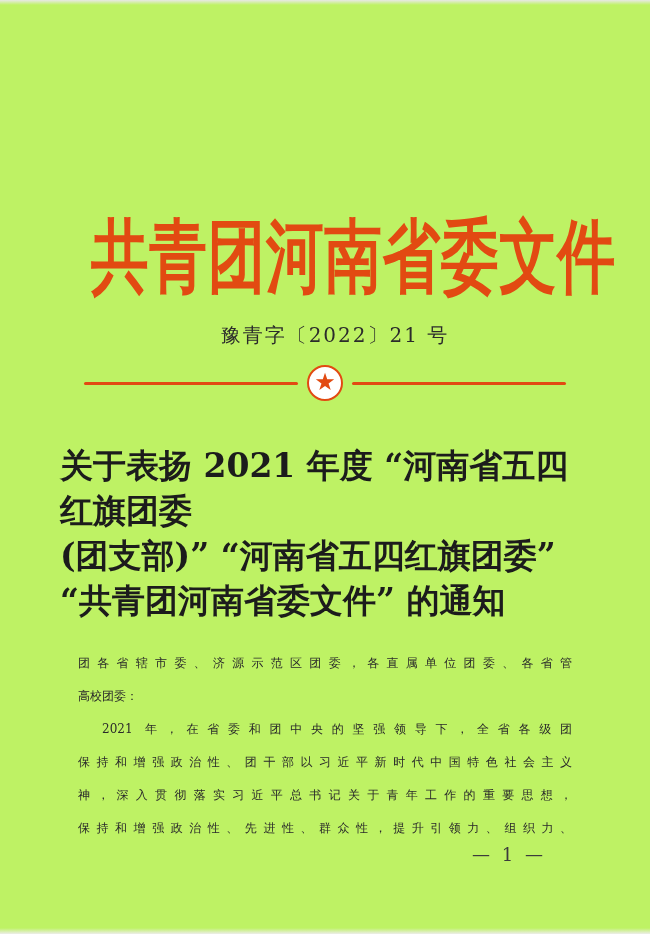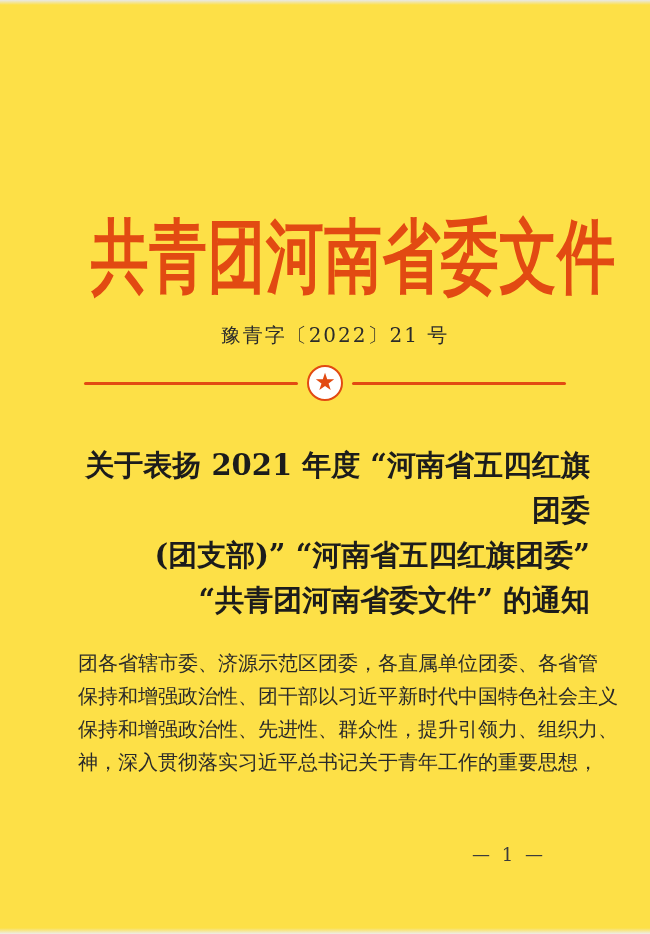--- a/index.html
+++ b/index.html
@@ -1,21 +1,21 @@
 <!DOCTYPE html>
 <html><head>
 <meta charset="utf-8">
 <style>
   html, body { margin: 0; padding: 0; background: #ffffff; }
   .page {
     position: relative;
     width: 650px;
     height: 934px;
     margin: 0 auto;
-    background: #fde047;
+    background: #bef264;
     overflow: hidden;
     font-family: "DejaVu Serif", "Liberation Serif", serif;
     color: #262626;
   }
   .scan-edge-top {
     position: absolute;
     top: 0; left: 0; right: 0;
     height: 5px;
     background: linear-gradient(to bottom, #e9e9e6, rgba(255,255,255,0));
   }
@@ -69,30 +69,30 @@
   }
   .star-badge .star {
     color: #e24a12;
     font-size: 24px;
     line-height: 1;
     margin-top: -2px;
   }
   .doc-title {
     margin-top: 42px;
     padding: 0 60px;
-    text-align: right;
+    text-align: left;
     font-weight: bold;
     color: #1c1c1c;
-    font-size: 29px;
+    font-size: 33px;
     line-height: 45px;
   }
   .body-block {
     margin-top: 24px;
     padding: 0 78px;
-    font-size: 20px;
+    font-size: 12px;
     line-height: 33px;
     color: #2a2a2a;
   }
   .line {
     text-align: justify;
     text-align-last: justify;
     text-justify: inter-character;
     white-space: nowrap;
   }
   .line.no-stretch { text-align-last: left; }
@@ -125,22 +125,24 @@
   </div>
 
   <div class="doc-title">
     <div>关于表扬 2021 年度 “河南省五四红旗团委</div>
     <div>(团支部)” “河南省五四红旗团委”</div>
     <div>“共青团河南省委文件” 的通知</div>
   </div>
 
   <div class="body-block">
     <div class="line">团各省辖市委、济源示范区团委，各直属单位团委、各省管</div>
+    <div class="line no-stretch">高校团委：</div>
 
+    <div class="line indent">2021 年，在省委和团中央的坚强领导下，全省各级团</div>
     <div class="line">保持和增强政治性、团干部以习近平新时代中国特色社会主义</div>
+    <div class="line">神，深入贯彻落实习近平总书记关于青年工作的重要思想，</div>
     <div class="line">保持和增强政治性、先进性、群众性，提升引领力、组织力、</div>
-    <div class="line">神，深入贯彻落实习近平总书记关于青年工作的重要思想，</div>
   </div>
 
   <div class="page-number">— 1 —</div>
 
   <div class="scan-edge-bottom"></div>
 </div>
 
 </body></html>

